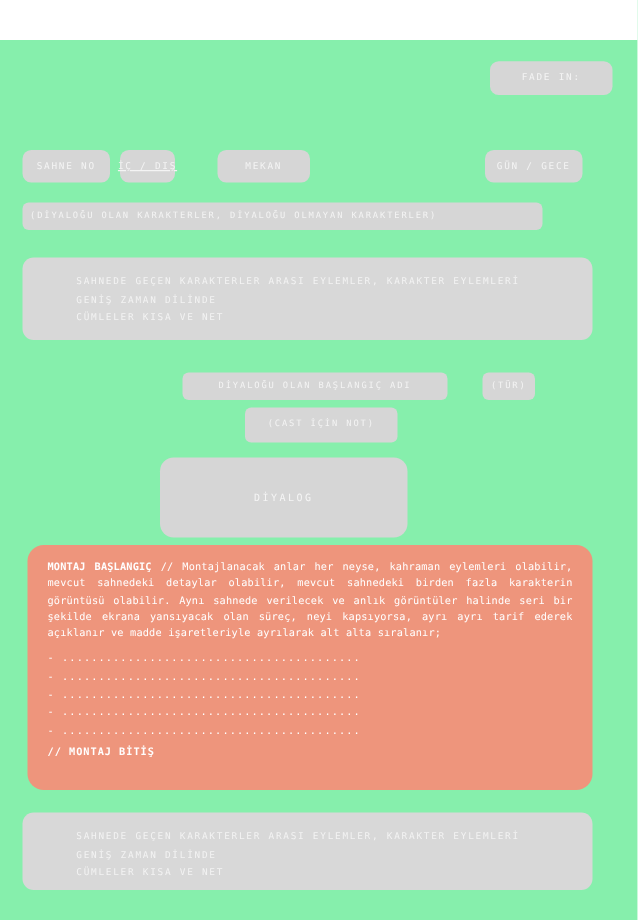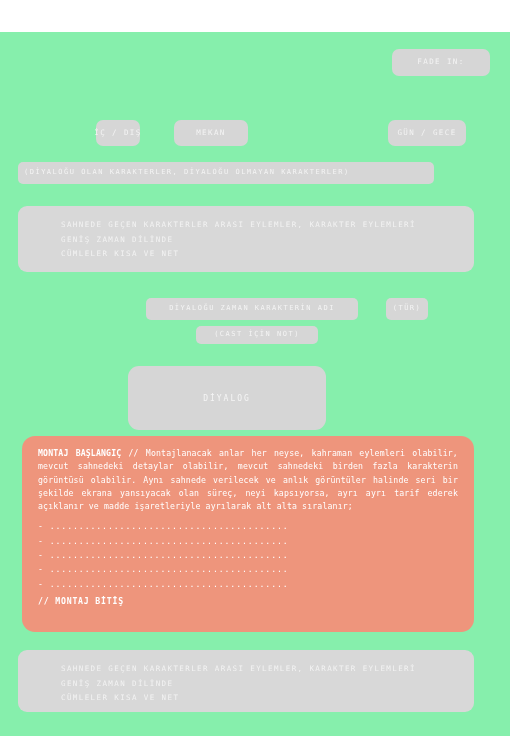--- a/index.html
+++ b/index.html
@@ -40,21 +40,21 @@
     padding: 0 6px;
     line-height: 1.1;
   }
 
   
   .chip-fadein { left: 392px; top: 17px;  width: 98px;  height: 27px; }
   .chip-cutto  { left: 400px; top: 717px; width: 92px;  height: 27px; }
 
   
   .chip-sceneno   { left: 18px;  top: 88px; width: 70px;  height: 26px; }
-  .chip-intext    { left: 96px;  top: 88px; width: 44px;  height: 26px; }
+  .chip-intext    { left: 96px;  top: 88px; width: 44px;  height: 26px; text-decoration: underline; }
   .chip-location  { left: 174px; top: 88px; width: 74px;  height: 26px; }
   .chip-locid     { left: 258px; top: 88px; width: 122px; height: 26px; }
   .chip-daynight  { left: 388px; top: 88px; width: 78px;  height: 26px; }
 
   
   .chip-characters {
     left: 18px; top: 130px; width: 416px; height: 22px;
     border-radius: 5px;
     justify-content: flex-start;
     font-size: 7px;
@@ -84,21 +84,21 @@
     font-size: 7px;
     letter-spacing: 1.5px;
   }
   .chip-genre {
     left: 386px; top: 266px; width: 42px; height: 22px;
     border-radius: 5px;
     font-size: 7px;
     letter-spacing: 1.5px;
   }
   .chip-castnote {
-    left: 196px; top: 294px; width: 122px; height: 18px;
+    left: 196px; top: 294px; width: 122px; height: 28px;
     border-radius: 5px;
     font-size: 7px;
     letter-spacing: 1.5px;
   }
 
   
   .block-dialog {
     position: absolute;
     left: 128px; top: 334px; width: 198px; height: 64px;
     background: #d6d6d6;
@@ -147,33 +147,34 @@
     letter-spacing: 0.8px;
   }
 </style>
 </head>
 <body>
 
 <div class="sheet">
 
   <div class="chip chip-fadein">FADE IN:</div>
 
+  <div class="chip chip-sceneno">SAHNE NO</div>
   <div class="chip chip-intext">İÇ / DIŞ</div>
   <div class="chip chip-location">MEKAN</div>
   <div class="chip chip-daynight">GÜN / GECE</div>
 
   <div class="chip chip-characters">(DİYALOĞU OLAN KARAKTERLER, DİYALOĞU OLMAYAN KARAKTERLER)</div>
 
   <div class="block-action block-action-top">
     <div>SAHNEDE GEÇEN KARAKTERLER ARASI EYLEMLER, KARAKTER EYLEMLERİ</div>
     <div>GENİŞ ZAMAN DİLİNDE</div>
     <div>CÜMLELER KISA VE NET</div>
   </div>
 
-  <div class="chip chip-charname">DİYALOĞU ZAMAN KARAKTERİN ADI</div>
+  <div class="chip chip-charname">DİYALOĞU OLAN BAŞLANGIÇ ADI</div>
   <div class="chip chip-genre">(TÜR)</div>
   <div class="chip chip-castnote">(CAST İÇİN NOT)</div>
 
   <div class="block-dialog">DİYALOG</div>
 
   <div class="block-montage">
     <p class="montage-para"><span class="montage-head">MONTAJ BAŞLANGIÇ</span><span> </span><span>//</span><span> </span><span>Montajlanacak anlar her neyse, kahraman eylemleri olabilir, mevcut sahnedeki detaylar olabilir, mevcut sahnedeki birden fazla karakterin görüntüsü olabilir. Aynı sahnede verilecek ve anlık görüntüler halinde seri bir şekilde ekrana yansıyacak olan süreç, neyi kapsıyorsa, ayrı ayrı tarif ederek açıklanır ve madde işaretleriyle ayrılarak alt alta sıralanır;</span></p>
     <ul class="montage-bullets">
       <li>- .........................................</li>
       <li>- .........................................</li>

